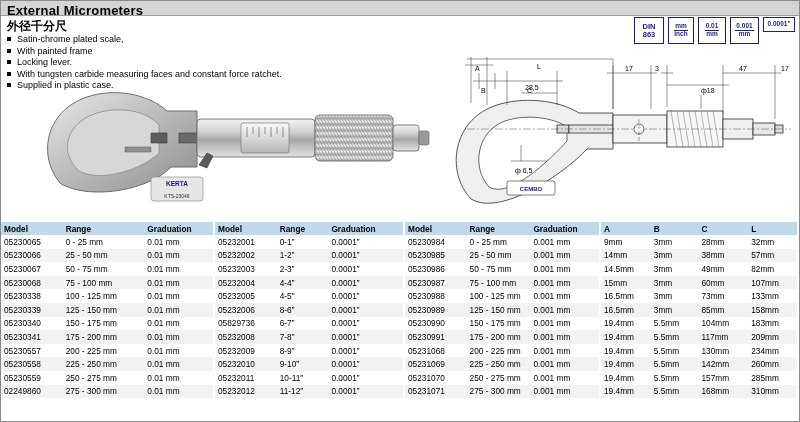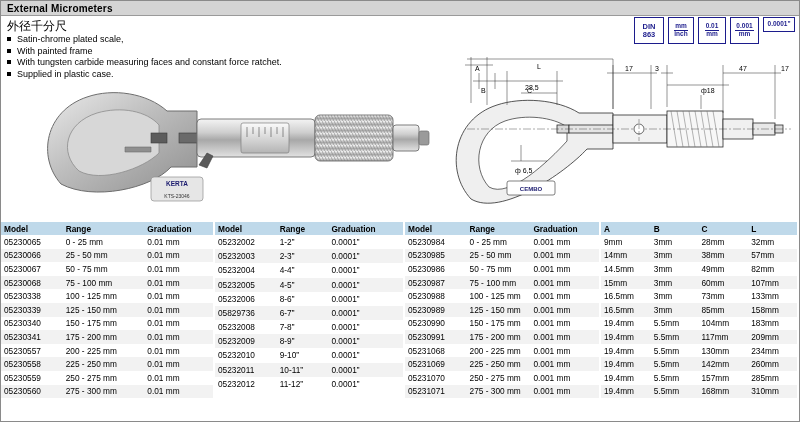--- a/index.html
+++ b/index.html
@@ -16,25 +16,25 @@
   .page { position:absolute; left:0; top:0; width:800px; height:422px; border:1px solid #8a8a8a; background:#fff; }
 
   
   .hdr {
     position:absolute; left:0; top:0; width:798px; height:15px;
     background:#d4d4d4;
     border-bottom:1px solid #9a9a9a;
   }
   .hdr-title {
     position:absolute; left:6px; top:2px;
-    font-size:10px; font-weight:bold; letter-spacing:.2px;
+    font-size:13px; font-weight:bold; letter-spacing:.2px;
   }
   .cn-title {
     position:absolute; left:6px; top:17px;
-    font-size:12px; font-weight:normal;
+    font-size:12px; font-weight:bold;
   }
 
   
   .features { position:absolute; left:6px; top:33px; width:330px; }
   .feat { position:relative; padding-left:10px; height:11.5px; font-size:9px; }
   .feat::before {
     content:""; position:absolute; left:0; top:3px;
     width:4px; height:4px; background:#000;
   }
 
@@ -90,20 +90,21 @@
 <div class="page">
 
   <div class="hdr">
     <div class="hdr-title">External  Micrometers</div>
   </div>
   <div class="cn-title">外径千分尺</div>
 
   <div class="features">
     <div class="feat">Satin-chrome plated scale,</div>
     <div class="feat">With painted frame</div>
+    <div class="feat">Locking lever.</div>
     <div class="feat">With tungsten carbide measuring faces and constant force ratchet.</div>
     <div class="feat">Supplied in plastic case.</div>
   </div>
 
   <div class="badges">
     <div class="badge b1">
       <span class="l1">DIN</span>
       <span class="l1">863</span>
     </div>
     <div class="badge b2">
@@ -353,41 +354,46 @@
             <td>05230558</td>
             <td>225 - 250 mm</td>
             <td>0.01 mm</td>
           </tr>
         <tr>
             <td>05230559</td>
             <td>250 - 275 mm</td>
             <td>0.01 mm</td>
           </tr>
         <tr>
-            <td>05230560</td>
+            <td>02249860</td>
             <td>275 - 300 mm</td>
             <td>0.01 mm</td>
           </tr>
       </tbody>
     </table>
 
     <table class="tbl t2">
       <colgroup>
           <col class="c1">
           <col class="c2">
           <col class="c3">
         </colgroup>
       <thead>
         <tr>
           <td>Model</td>
           <td>Range</td>
           <td>Graduation</td>
         </tr>
       </thead>
       <tbody>
+        <tr>
+            <td>05232001</td>
+            <td>0-1”</td>
+            <td>0.0001”</td>
+          </tr>
         <tr>
             <td>05232002</td>
             <td>1-2”</td>
             <td>0.0001”</td>
           </tr>
         <tr>
             <td>05232003</td>
             <td>2-3”</td>
             <td>0.0001”</td>
           </tr>

